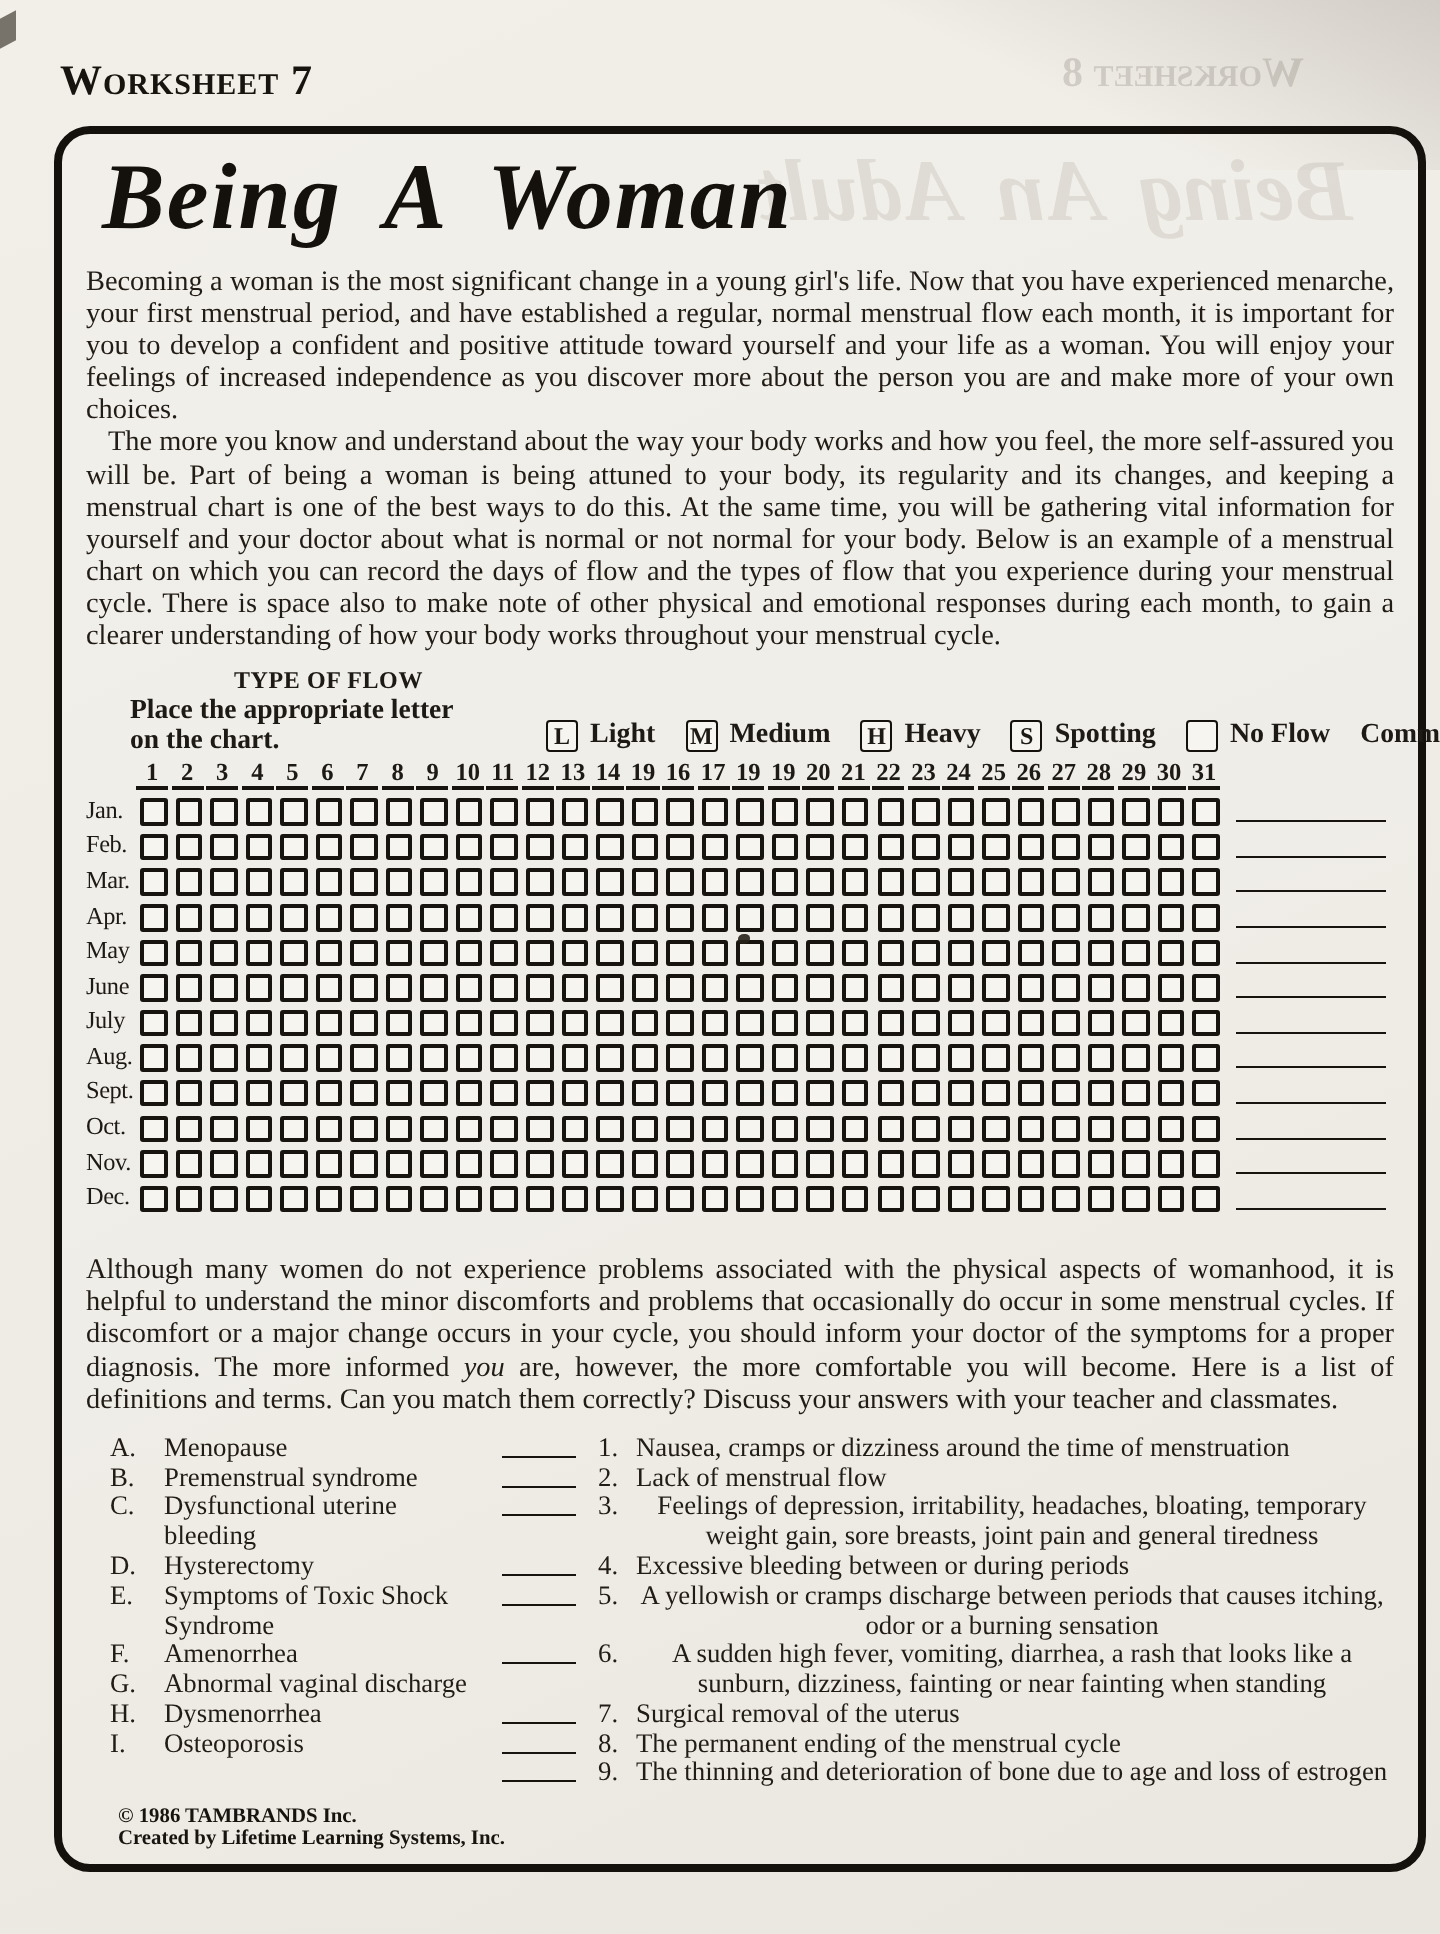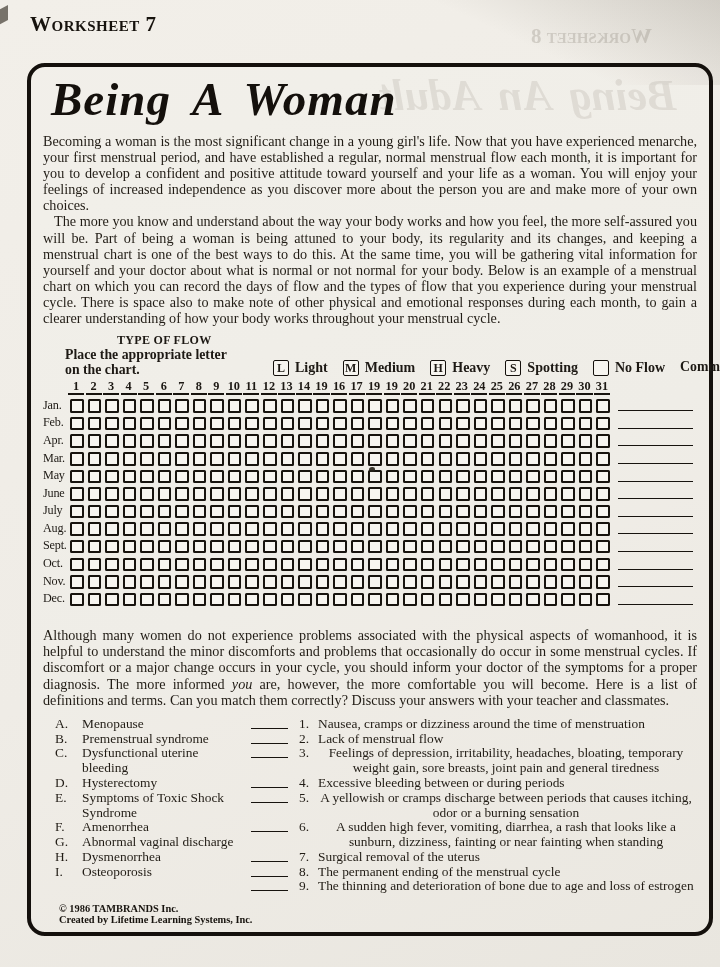--- a/index.html
+++ b/index.html
@@ -12,21 +12,21 @@
     content:''; position:absolute; top:0; right:0; width:300px; height:85px;
     background:linear-gradient(205deg, rgba(130,124,112,.28), rgba(130,124,112,0) 60%);
     pointer-events:none;
   }
   .edge-mark{position:absolute; left:-3px; top:8px; width:11px; height:15px;
     background:#4e483f; transform:skewY(-28deg); opacity:.75;}
   .ghost{position:absolute; transform:scaleX(-1); color:#7d766a; pointer-events:none; white-space:nowrap;}
   .ghost-ws{top:24px; right:68px; font-variant:small-caps; font-weight:700; font-size:21px; opacity:.26;}
   .ghost-title{top:70px; right:44px; font-size:44px; font-style:italic; font-weight:600;
     word-spacing:8px; opacity:.16;}
-  .ws-label{position:absolute; top:12px; left:30px; font-variant:small-caps;
+  .ws-label{position:absolute; top:28px; left:30px; font-variant:small-caps;
     font-weight:700; font-size:21px; letter-spacing:.5px; color:#17130e;}
   .sheet{
     position:absolute; top:63px; left:27px; width:686px; height:873px;
     border:4.5px solid #14100c; border-radius:18px; box-sizing:border-box;
     padding:4px 12px 0 12px; background:rgba(255,255,255,0.06);
   }
   .title{margin:2px 0 8px 8px; font-size:47px; line-height:52px; font-style:italic;
     font-weight:600; letter-spacing:1px; word-spacing:10px; color:#14100c;}
   .intro, .lower{margin:0; font-size:14.2px; line-height:16.1px; text-align:justify; color:#211c15;}
   .intro.indent{text-indent:11px;}
@@ -343,118 +343,118 @@
             </span>
             <span class="box-cell">
               <span class="fbox"></span>
             </span>
             <span class="box-cell">
               <span class="fbox"></span>
             </span>
             <span class="comment-line"></span>
           </div>
           <div class="month-row">
+            <span class="m-label">Mar.</span>
+            <span class="box-cell">
+              <span class="fbox"></span>
+            </span>
+            <span class="box-cell">
+              <span class="fbox"></span>
+            </span>
+            <span class="box-cell">
+              <span class="fbox"></span>
+            </span>
+            <span class="box-cell">
+              <span class="fbox"></span>
+            </span>
+            <span class="box-cell">
+              <span class="fbox"></span>
+            </span>
+            <span class="box-cell">
+              <span class="fbox"></span>
+            </span>
+            <span class="box-cell">
+              <span class="fbox"></span>
+            </span>
+            <span class="box-cell">
+              <span class="fbox"></span>
+            </span>
+            <span class="box-cell">
+              <span class="fbox"></span>
+            </span>
+            <span class="box-cell">
+              <span class="fbox"></span>
+            </span>
+            <span class="box-cell">
+              <span class="fbox"></span>
+            </span>
+            <span class="box-cell">
+              <span class="fbox"></span>
+            </span>
+            <span class="box-cell">
+              <span class="fbox"></span>
+            </span>
+            <span class="box-cell">
+              <span class="fbox"></span>
+            </span>
+            <span class="box-cell">
+              <span class="fbox"></span>
+            </span>
+            <span class="box-cell">
+              <span class="fbox"></span>
+            </span>
+            <span class="box-cell">
+              <span class="fbox"></span>
+            </span>
+            <span class="box-cell">
+              <span class="fbox"></span>
+            </span>
+            <span class="box-cell">
+              <span class="fbox"></span>
+            </span>
+            <span class="box-cell">
+              <span class="fbox"></span>
+            </span>
+            <span class="box-cell">
+              <span class="fbox"></span>
+            </span>
+            <span class="box-cell">
+              <span class="fbox"></span>
+            </span>
+            <span class="box-cell">
+              <span class="fbox"></span>
+            </span>
+            <span class="box-cell">
+              <span class="fbox"></span>
+            </span>
+            <span class="box-cell">
+              <span class="fbox"></span>
+            </span>
+            <span class="box-cell">
+              <span class="fbox"></span>
+            </span>
+            <span class="box-cell">
+              <span class="fbox"></span>
+            </span>
+            <span class="box-cell">
+              <span class="fbox"></span>
+            </span>
+            <span class="box-cell">
+              <span class="fbox"></span>
+            </span>
+            <span class="box-cell">
+              <span class="fbox"></span>
+            </span>
+            <span class="box-cell">
+              <span class="fbox"></span>
+            </span>
+            <span class="comment-line"></span>
+          </div>
+          <div class="month-row">
             <span class="m-label">Apr.</span>
-            <span class="box-cell">
-              <span class="fbox"></span>
-            </span>
-            <span class="box-cell">
-              <span class="fbox"></span>
-            </span>
-            <span class="box-cell">
-              <span class="fbox"></span>
-            </span>
-            <span class="box-cell">
-              <span class="fbox"></span>
-            </span>
-            <span class="box-cell">
-              <span class="fbox"></span>
-            </span>
-            <span class="box-cell">
-              <span class="fbox"></span>
-            </span>
-            <span class="box-cell">
-              <span class="fbox"></span>
-            </span>
-            <span class="box-cell">
-              <span class="fbox"></span>
-            </span>
-            <span class="box-cell">
-              <span class="fbox"></span>
-            </span>
-            <span class="box-cell">
-              <span class="fbox"></span>
-            </span>
-            <span class="box-cell">
-              <span class="fbox"></span>
-            </span>
-            <span class="box-cell">
-              <span class="fbox"></span>
-            </span>
-            <span class="box-cell">
-              <span class="fbox"></span>
-            </span>
-            <span class="box-cell">
-              <span class="fbox"></span>
-            </span>
-            <span class="box-cell">
-              <span class="fbox"></span>
-            </span>
-            <span class="box-cell">
-              <span class="fbox"></span>
-            </span>
-            <span class="box-cell">
-              <span class="fbox"></span>
-            </span>
-            <span class="box-cell">
-              <span class="fbox"></span>
-            </span>
-            <span class="box-cell">
-              <span class="fbox"></span>
-            </span>
-            <span class="box-cell">
-              <span class="fbox"></span>
-            </span>
-            <span class="box-cell">
-              <span class="fbox"></span>
-            </span>
-            <span class="box-cell">
-              <span class="fbox"></span>
-            </span>
-            <span class="box-cell">
-              <span class="fbox"></span>
-            </span>
-            <span class="box-cell">
-              <span class="fbox"></span>
-            </span>
-            <span class="box-cell">
-              <span class="fbox"></span>
-            </span>
-            <span class="box-cell">
-              <span class="fbox"></span>
-            </span>
-            <span class="box-cell">
-              <span class="fbox"></span>
-            </span>
-            <span class="box-cell">
-              <span class="fbox"></span>
-            </span>
-            <span class="box-cell">
-              <span class="fbox"></span>
-            </span>
-            <span class="box-cell">
-              <span class="fbox"></span>
-            </span>
-            <span class="box-cell">
-              <span class="fbox"></span>
-            </span>
-            <span class="comment-line"></span>
-          </div>
-          <div class="month-row">
-            <span class="m-label">Mar.</span>
             <span class="box-cell">
               <span class="fbox"></span>
             </span>
             <span class="box-cell">
               <span class="fbox"></span>
             </span>
             <span class="box-cell">
               <span class="fbox"></span>
             </span>
             <span class="box-cell">

